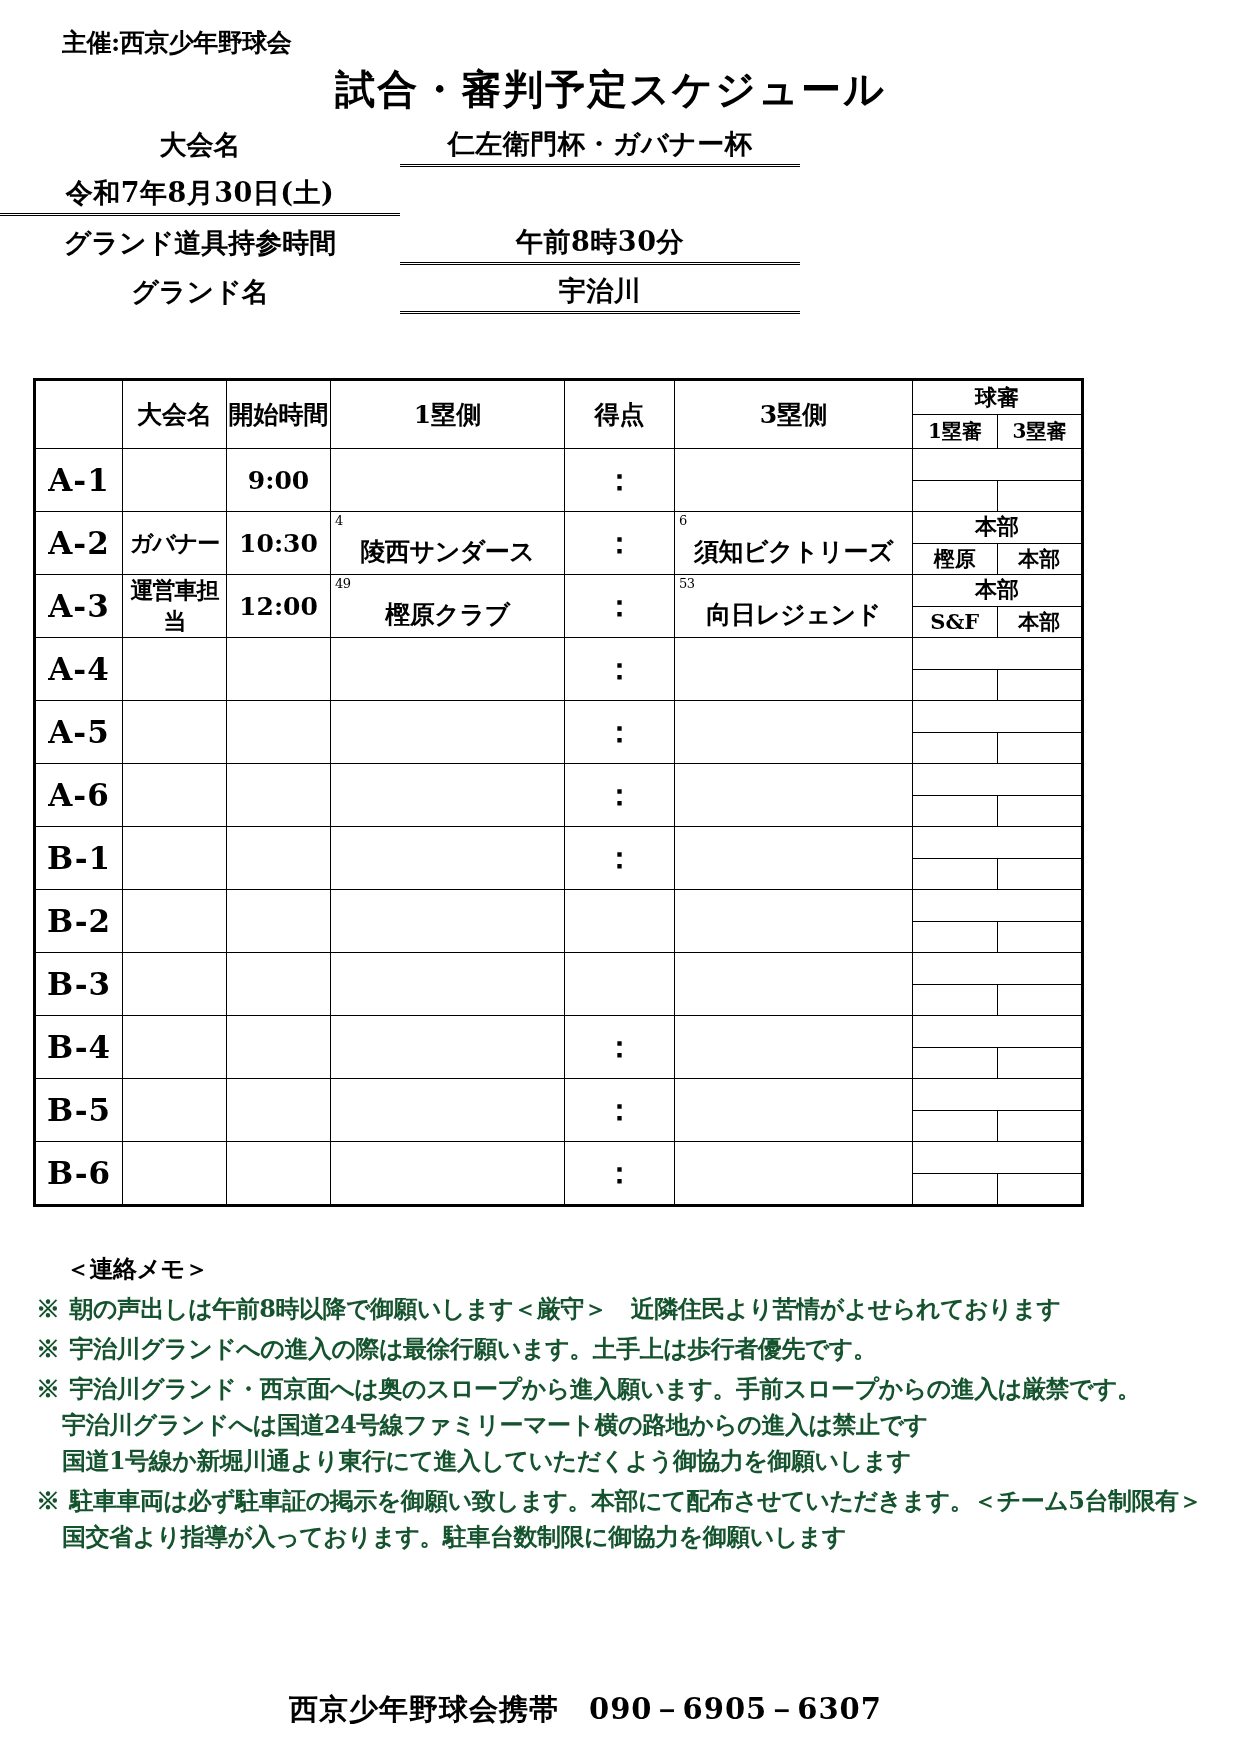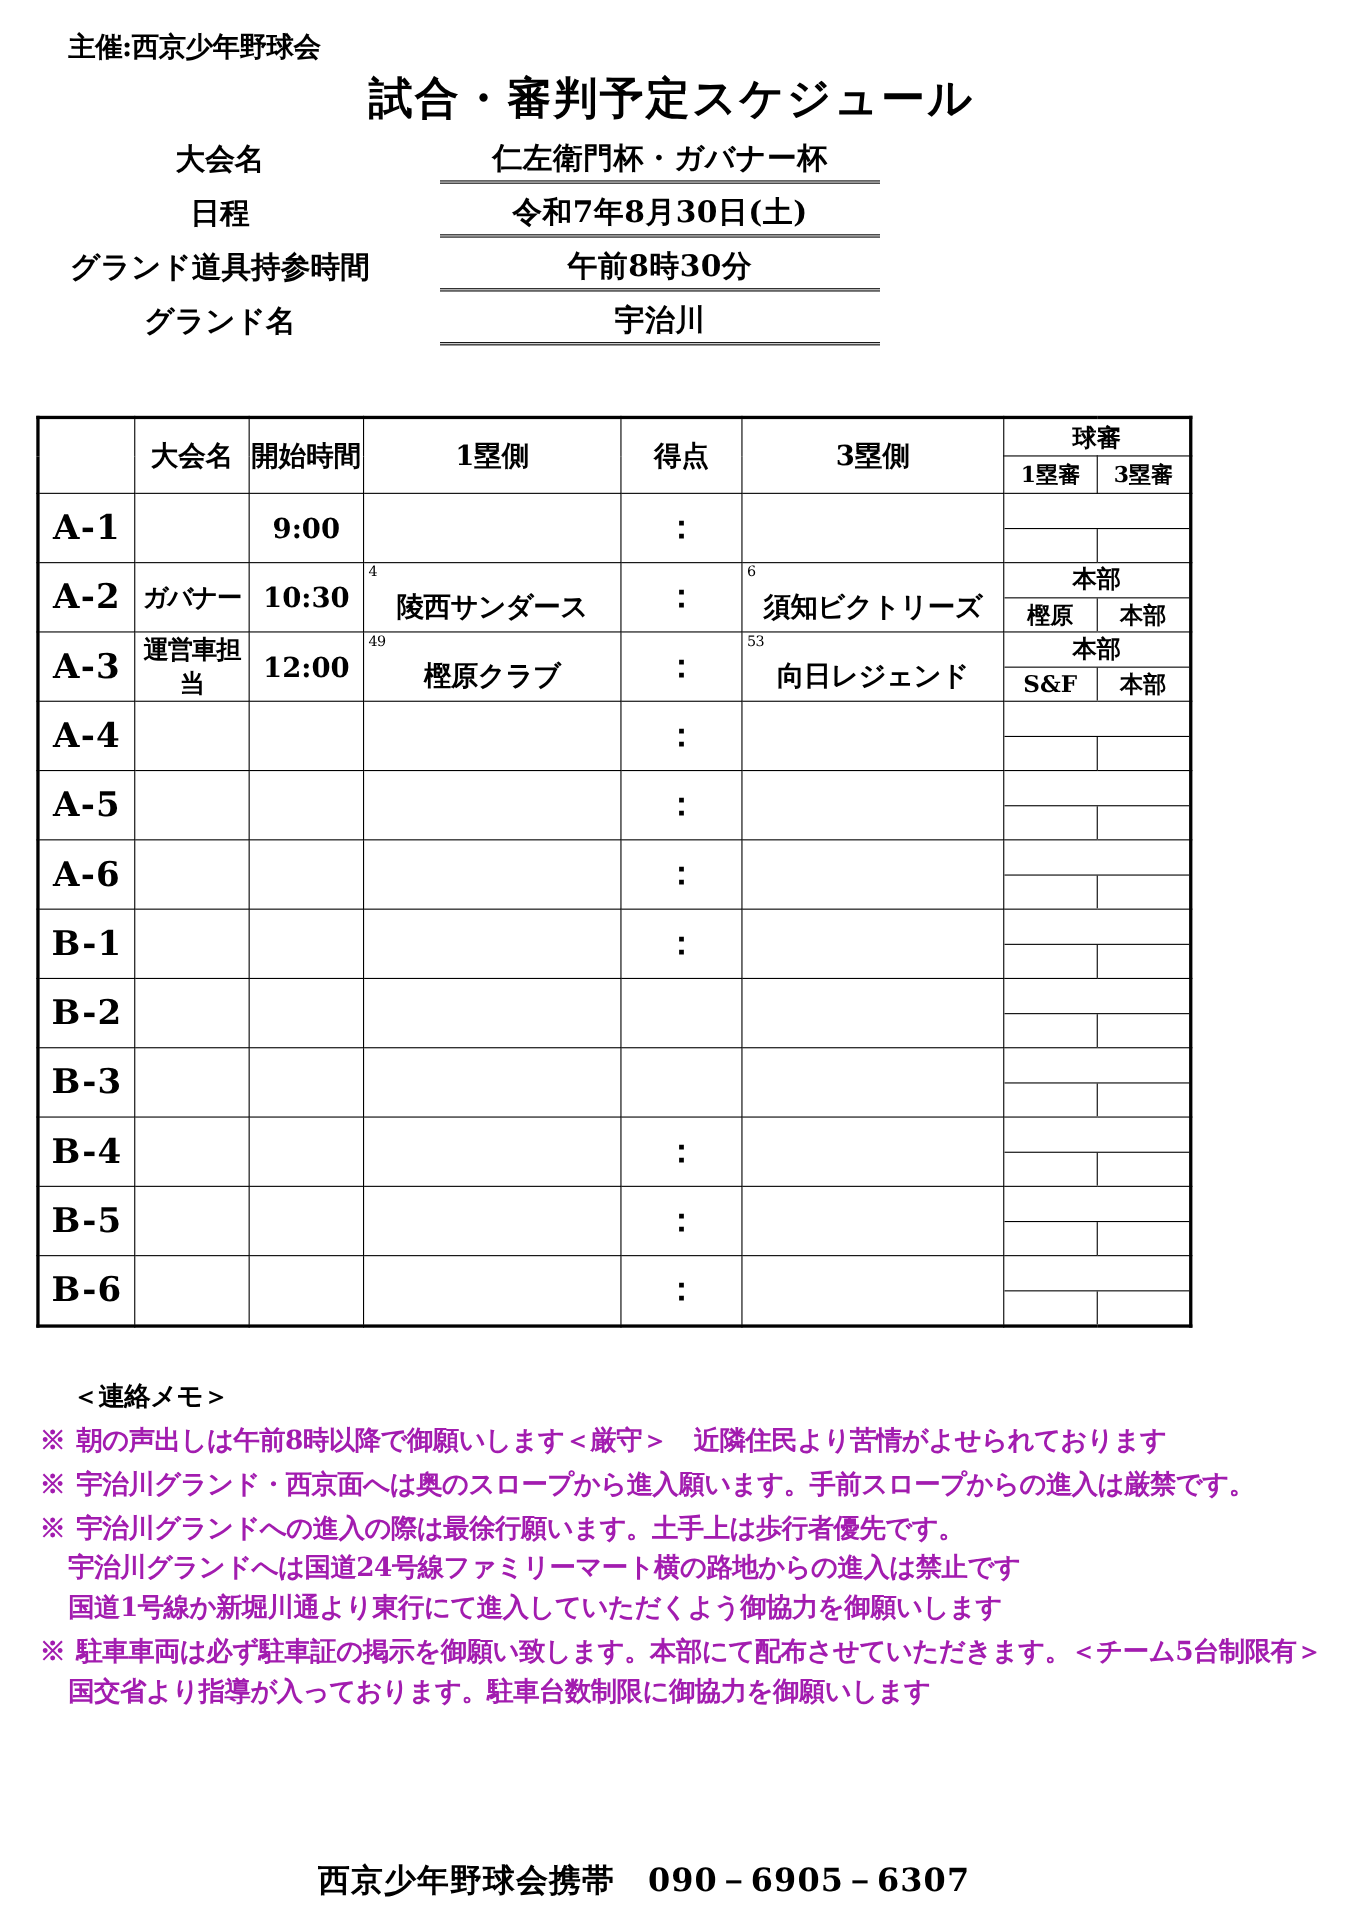--- a/index.html
+++ b/index.html
@@ -193,21 +193,21 @@
     top: 1253px;
     width: 1241px;
   }
   .notes-title {
     margin-left: 66px;
     font-size: 24px;
     font-weight: bold;
     letter-spacing: -0.5px;
   }
   .note-line {
-    color: #a21caf;
+    color: #14532d;
     font-size: 24px;
     font-weight: bold;
     margin-left: 36px;
     margin-top: 8px;
     letter-spacing: -0.5px;
     white-space: nowrap;
   }
   .note-line.indent {
     margin-left: 62px;
     margin-top: 4px;
@@ -235,21 +235,20 @@
   <div class="doc-title">試合・審判予定スケジュール</div>
 
   <div class="meta">
     <div class="meta-row">
       <div class="meta-label">大会名</div>
       <div class="meta-value-wrap">
         <span class="meta-value">仁左衛門杯・ガバナー杯</span>
       </div>
     </div>
     <div class="meta-row">
-      <div class="meta-label">日程</div>
       <div class="meta-value-wrap">
         <span class="meta-value">令和7年8月30日(土)</span>
       </div>
     </div>
     <div class="meta-row">
       <div class="meta-label">グランド道具持参時間</div>
       <div class="meta-value-wrap">
         <span class="meta-value">午前8時30分</span>
       </div>
     </div>
@@ -566,22 +565,22 @@
             </td>
           </tr>
         </tbody>
     </table>
   </div>
 
   <div class="notes">
     <div class="notes-title">＜連絡メモ＞</div>
     <div id="notes-list">
         <div class="note-line"><span class="note-mark">※</span><span>朝の声出しは午前8時以降で御願いします＜厳守＞　近隣住民より苦情がよせられております</span></div>
+        <div class="note-line"><span class="note-mark">※</span><span>宇治川グランドへの進入の際は最徐行願います。土手上は歩行者優先です。</span></div>
         <div class="note-line"><span class="note-mark">※</span><span>宇治川グランド・西京面へは奥のスロープから進入願います。手前スロープからの進入は厳禁です。</span></div>
-        <div class="note-line"><span class="note-mark">※</span><span>宇治川グランドへの進入の際は最徐行願います。土手上は歩行者優先です。</span></div>
         <div class="note-line indent"><span>宇治川グランドへは国道24号線ファミリーマート横の路地からの進入は禁止です</span></div>
         <div class="note-line indent"><span>国道1号線か新堀川通より東行にて進入していただくよう御協力を御願いします</span></div>
         <div class="note-line"><span class="note-mark">※</span><span>駐車車両は必ず駐車証の掲示を御願い致します。本部にて配布させていただきます。＜チーム5台制限有＞</span></div>
         <div class="note-line indent"><span>国交省より指導が入っております。駐車台数制限に御協力を御願いします</span></div>
       </div>
   </div>
 
   <div class="footer-contact">西京少年野球会携帯　090－6905－6307</div>
 
 </div>

